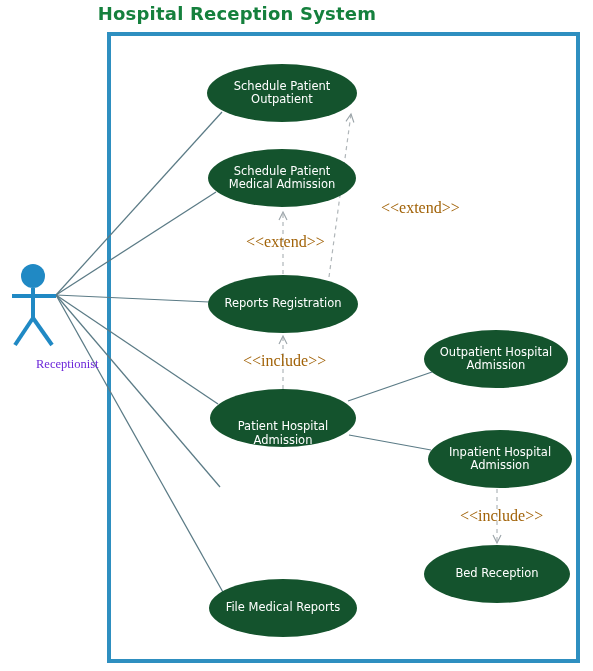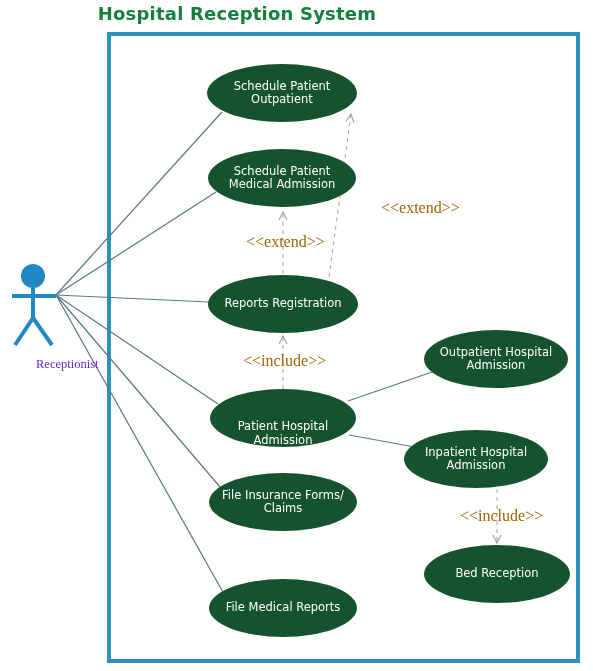--- a/index.html
+++ b/index.html
@@ -143,39 +143,33 @@
     <span>Reports Registration</span>
   </div>
 
   <div class="usecase" style="left:210px; top:389px; width:146px; height:58px;align-items:flex-end;">
     <span>
       <span>Patient Hospital</span><br>
       <span>Admission</span>
     </span>
   </div>
 
-  <div class="usecase" style="left:209px; top:473px; width:148px; height:58px;">
-    <span>
-      <span>File Insurance Forms/</span><br>
-      <span>Claims</span>
-    </span>
-  </div>
 
   <div class="usecase" style="left:209px; top:579px; width:148px; height:58px;">
     <span>File Medical Reports</span>
   </div>
 
   <div class="usecase" style="left:424px; top:330px; width:144px; height:58px;">
     <span>
       <span>Outpatient Hospital</span><br>
       <span>Admission</span>
     </span>
   </div>
 
-  <div class="usecase" style="left:404px; top:430px; width:144px; height:58px;justify-content:center;">
+  <div class="usecase" style="left:428px; top:430px; width:144px; height:58px;justify-content:center;">
     <span>
       <span>Inpatient Hospital</span><br>
       <span>Admission</span>
     </span>
   </div>
 
   <div class="usecase" style="left:424px; top:545px; width:146px; height:58px;">
     <span>Bed Reception</span>
   </div>
 

